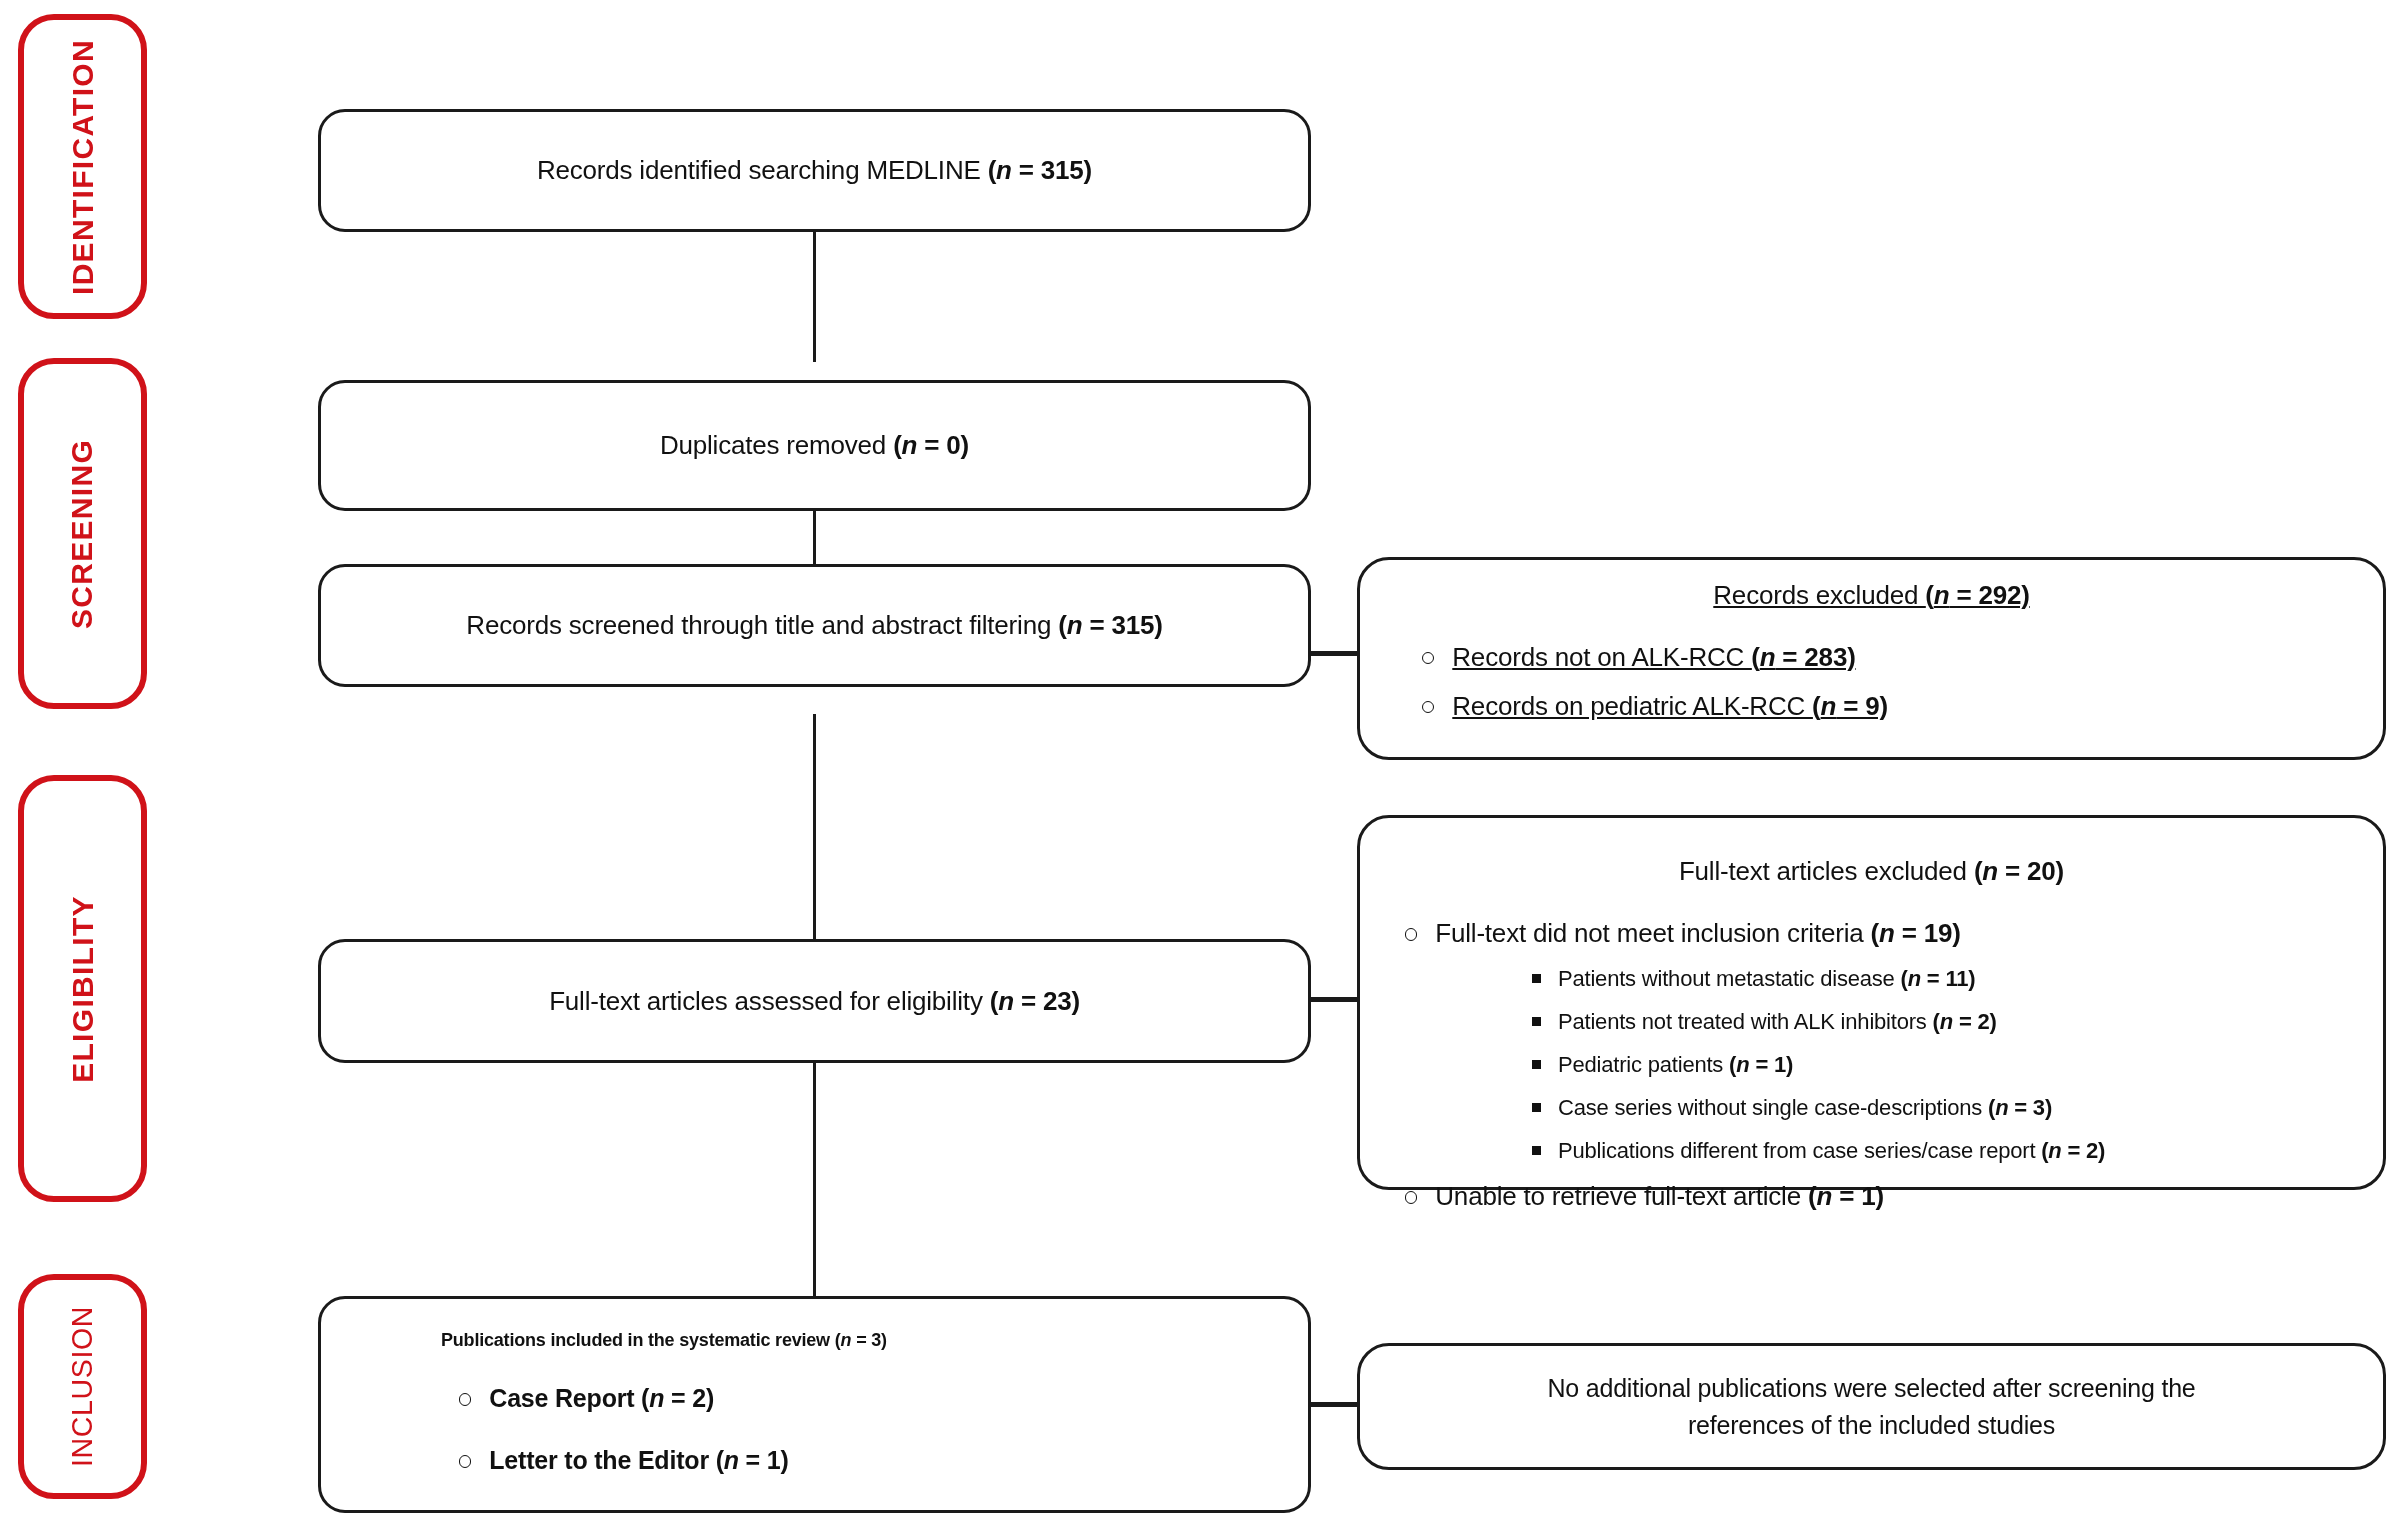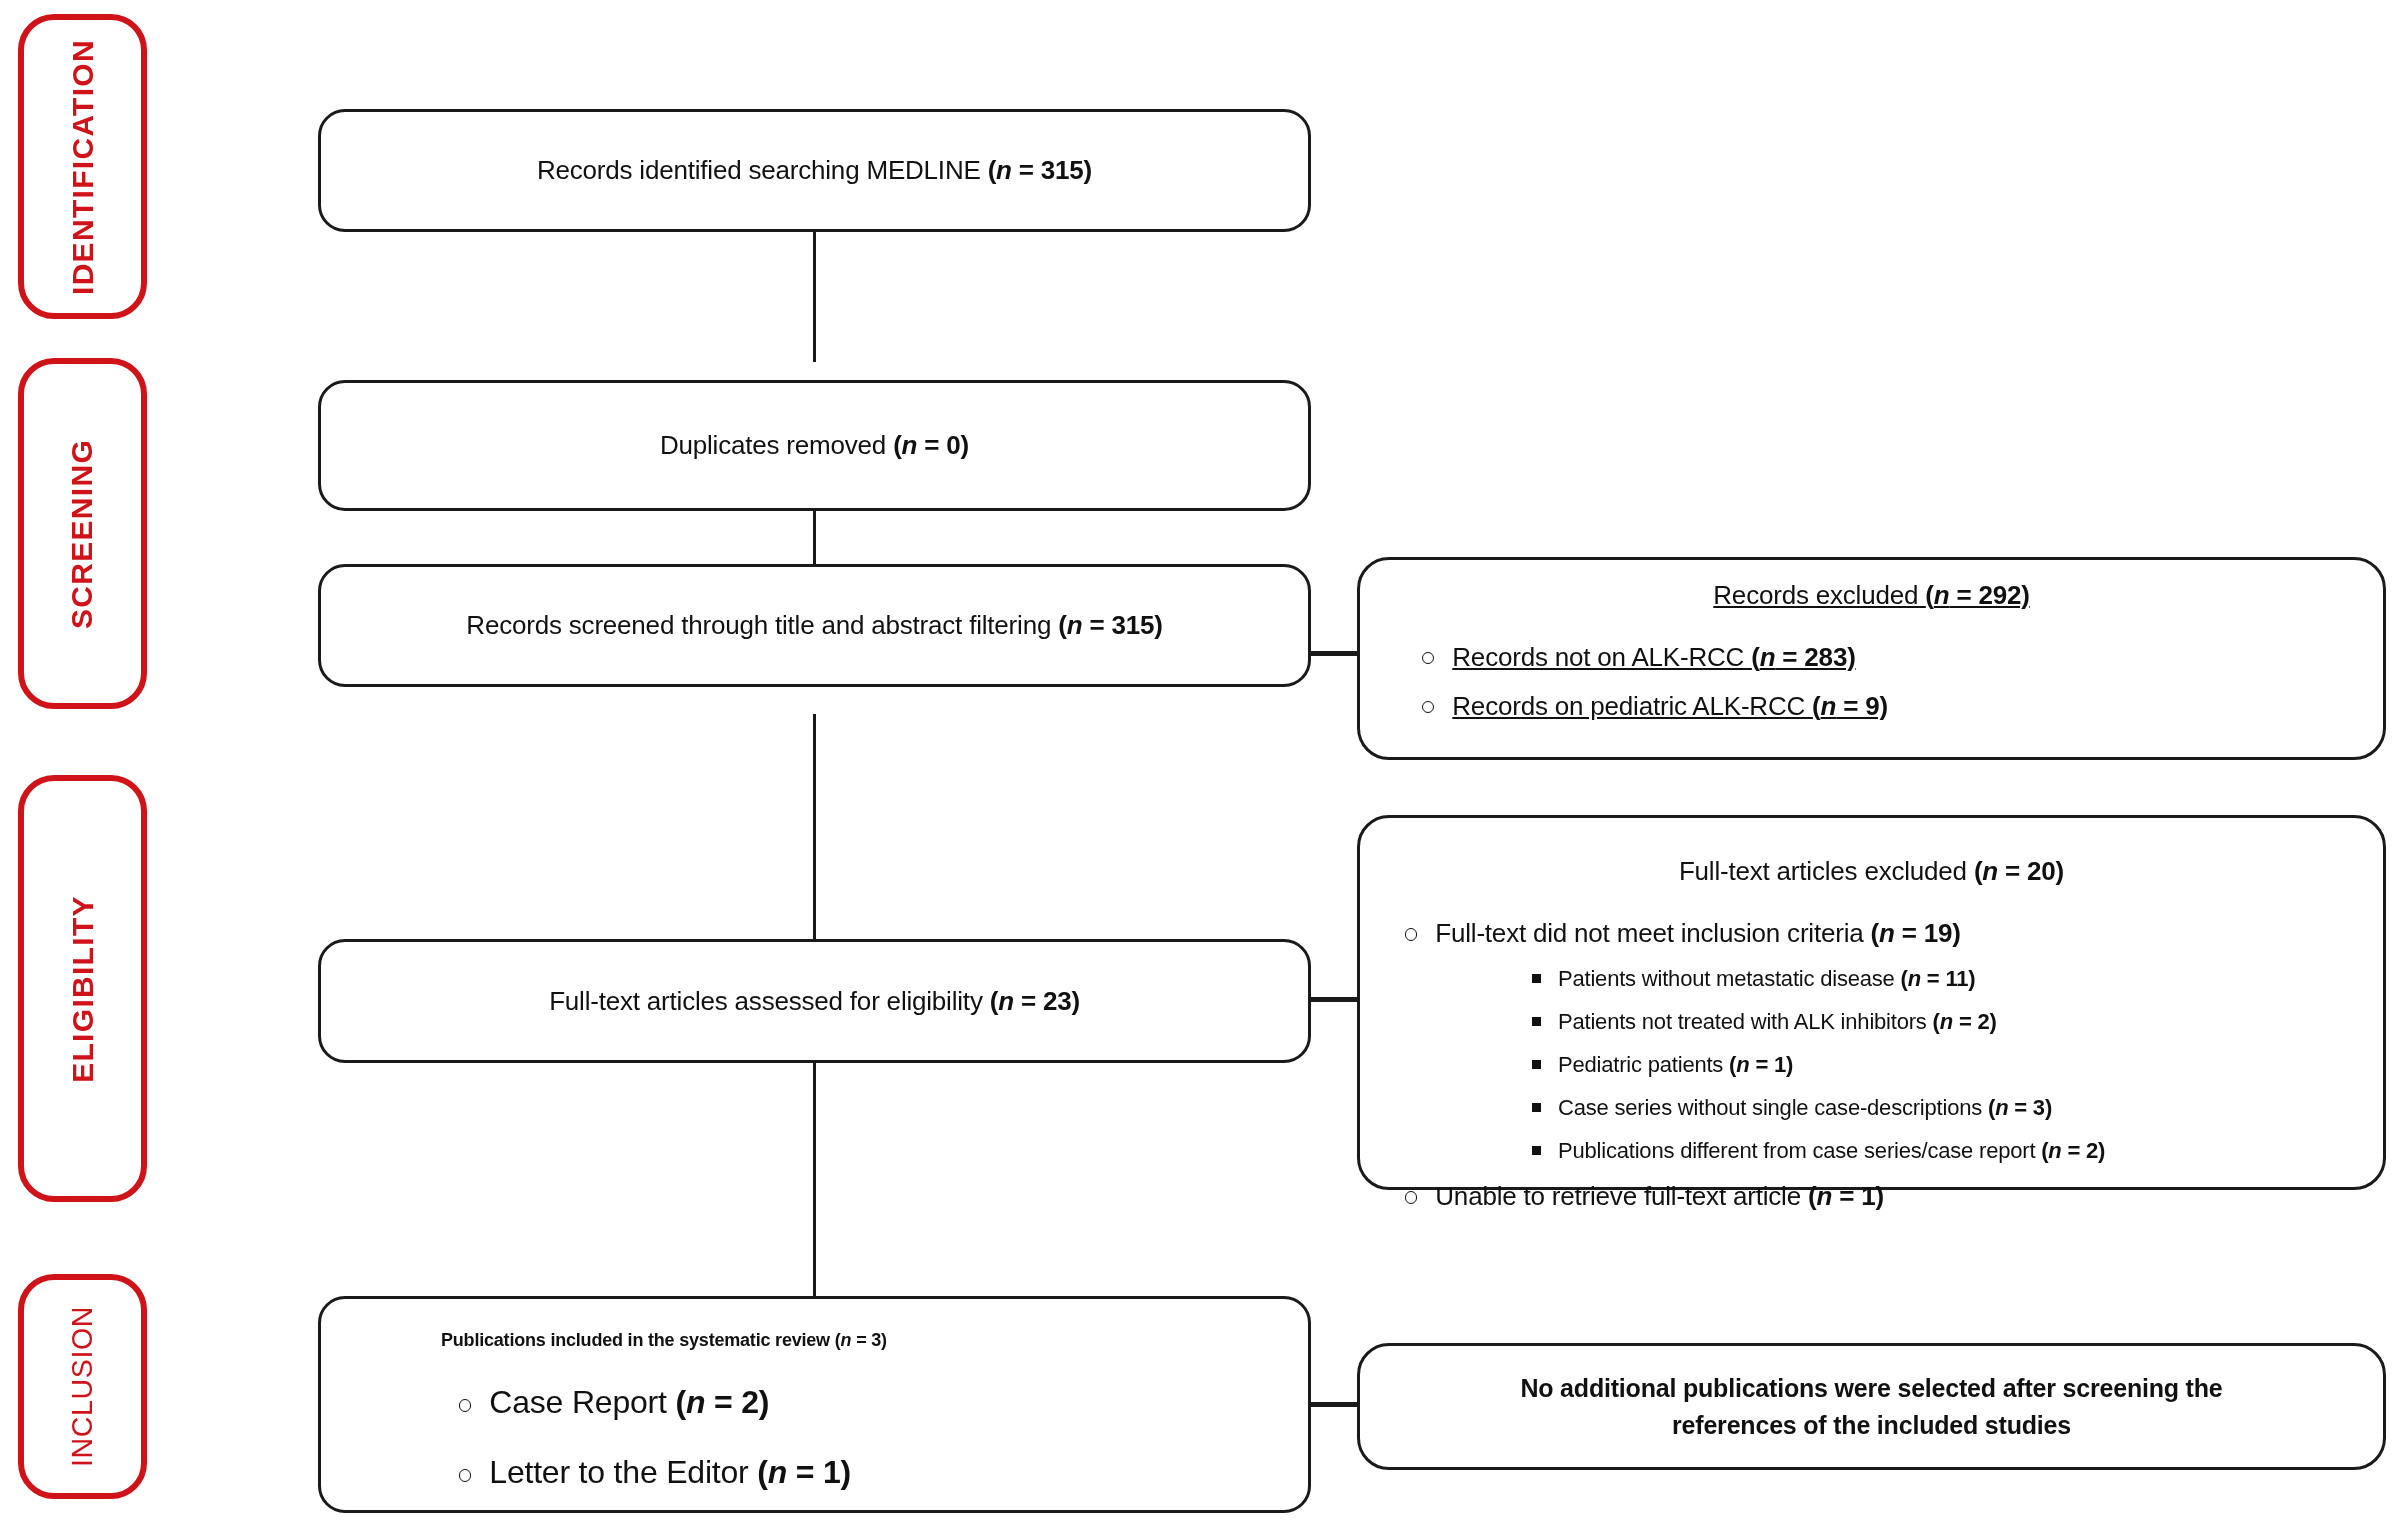--- a/index.html
+++ b/index.html
@@ -68,32 +68,31 @@
     border-radius:32px;
     background:#ffffff;
   }
   #sbox-records-excluded{top:557px;height:203px;padding-top:19.5px;text-decoration:underline;}
   #sbox-fulltext-excluded{top:815px;height:375px;padding-top:38px;}
   #sbox-no-additional{
     top:1343px;height:127px;
     display:flex;align-items:center;justify-content:center;
     text-align:center;font-size:25px;line-height:1.45;
     padding:16px 136px;
-    font-weight:bold;
   }
   .sbox-title{text-align:center;font-size:26px;}
 
   
   .srow{font-size:26px;white-space:nowrap;}
   #sbox-records-excluded .srow{margin:18px 4px 0 62px;}
   #sbox-records-excluded .srow.first{margin-top:31px;}
   #sbox-fulltext-excluded .lvl1{margin:17px 0 0 45px;}
   #sbox-fulltext-excluded .lvl1.first{margin-top:31px;}
   #sbox-fulltext-excluded .lvl2{font-size:22px;margin:17px 0 0 172px;}
-  #box-included .srow{font-size:32px;margin:33px 0 0 18px;}
+  #box-included .srow{font-size:25px;margin:33px 0 0 18px;font-weight:bold;}
 
   .ob{
     display:inline-block;width:12.3px;height:12.3px;
     box-sizing:border-box;border:1.9px solid #111;border-radius:50%;
     margin-right:18px;vertical-align:1.3px;background:#fff;
   }
   .sq{
     display:inline-block;width:9px;height:9px;
     background:#111;margin-right:17px;vertical-align:3.2px;
   }

